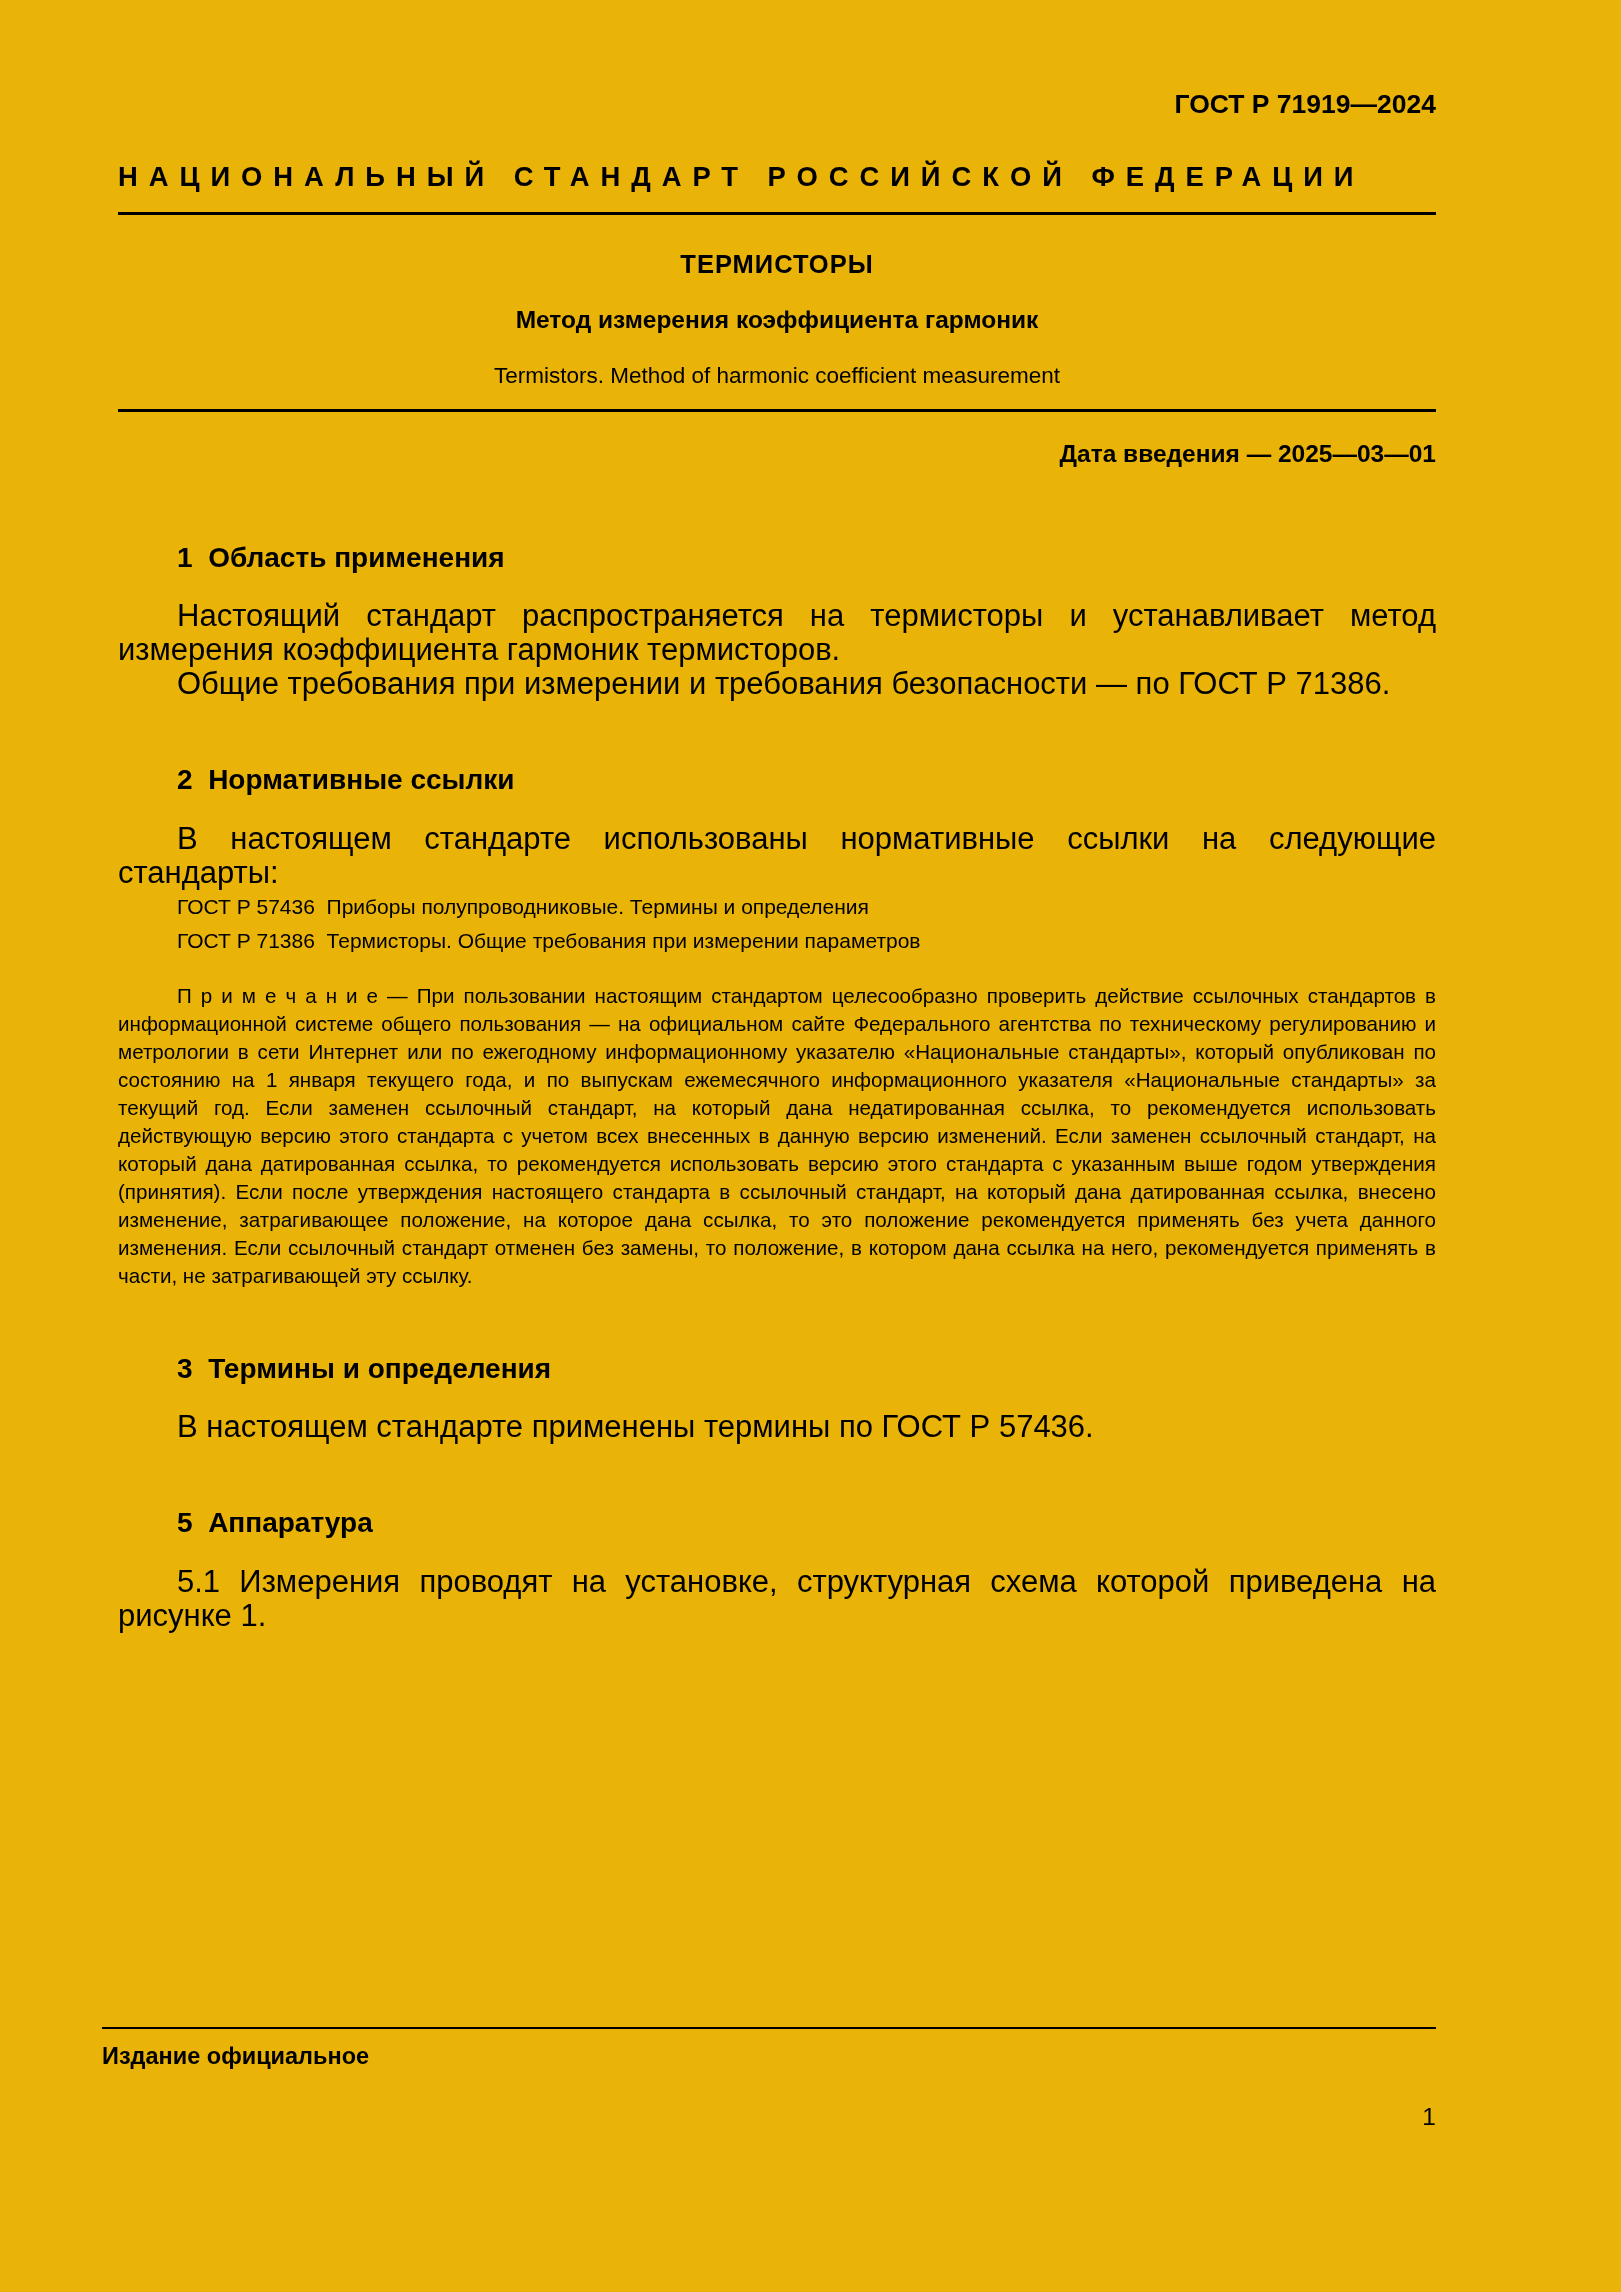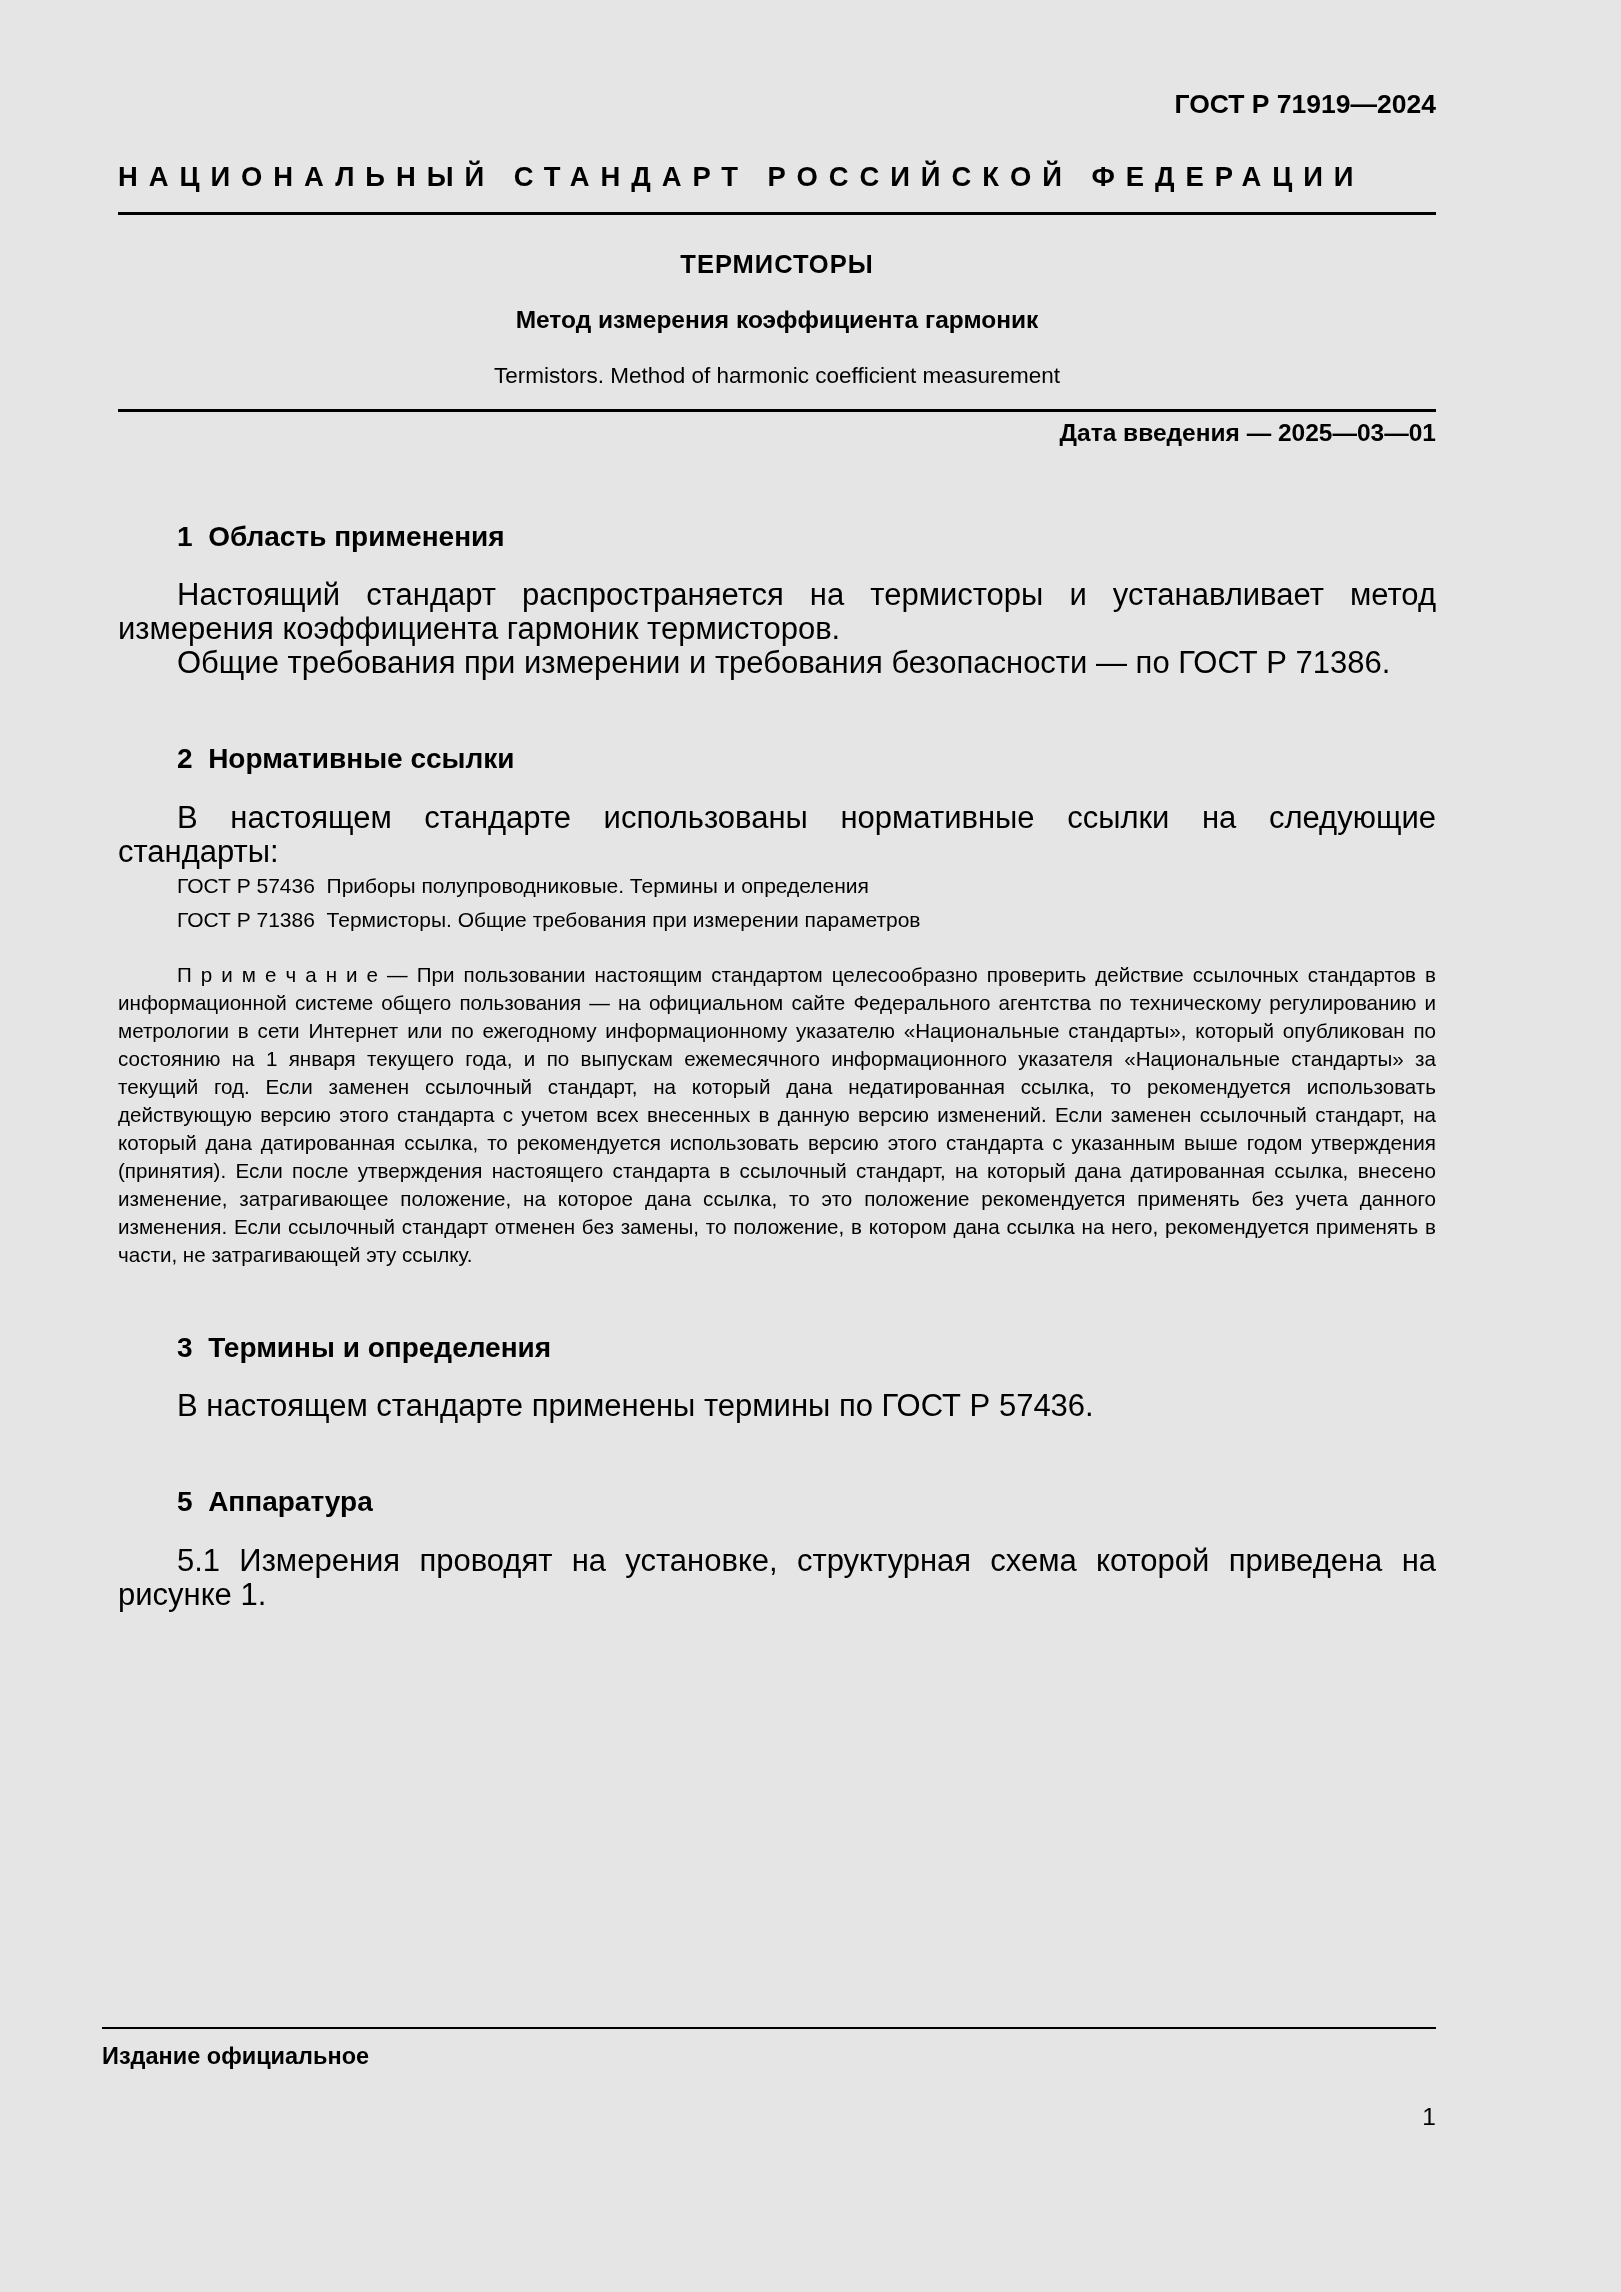--- a/index.html
+++ b/index.html
@@ -4,21 +4,21 @@
 <style>
   html, body {
     margin: 0;
     padding: 0;
     background: #ffffff;
   }
   .page {
     position: relative;
     width: 1621px;
     height: 2293px;
-    background: #e5e5e5;
+    background: #eab308;
     color: #000000;
     font-family: "Liberation Sans", sans-serif;
     overflow: hidden;
   }
   .content {
     padding: 90px 185px 0 118px;
   }
   .doc-number {
     text-align: right;
     font-weight: bold;
@@ -56,21 +56,21 @@
     text-align: center;
     font-weight: bold;
     font-size: 24.5px;
   }
   .doc-title-en {
     margin-top: 29px;
     text-align: center;
     font-size: 22.5px;
   }
   .intro-date {
-    margin-top: 7px;
+    margin-top: 28px;
     text-align: right;
     font-weight: bold;
     font-size: 24.5px;
   }
   .sec-heading {
     margin: 63px 0 25.5px 59px;
     font-weight: bold;
     font-size: 28px;
     white-space: pre-wrap;
     line-height: 1.15;

